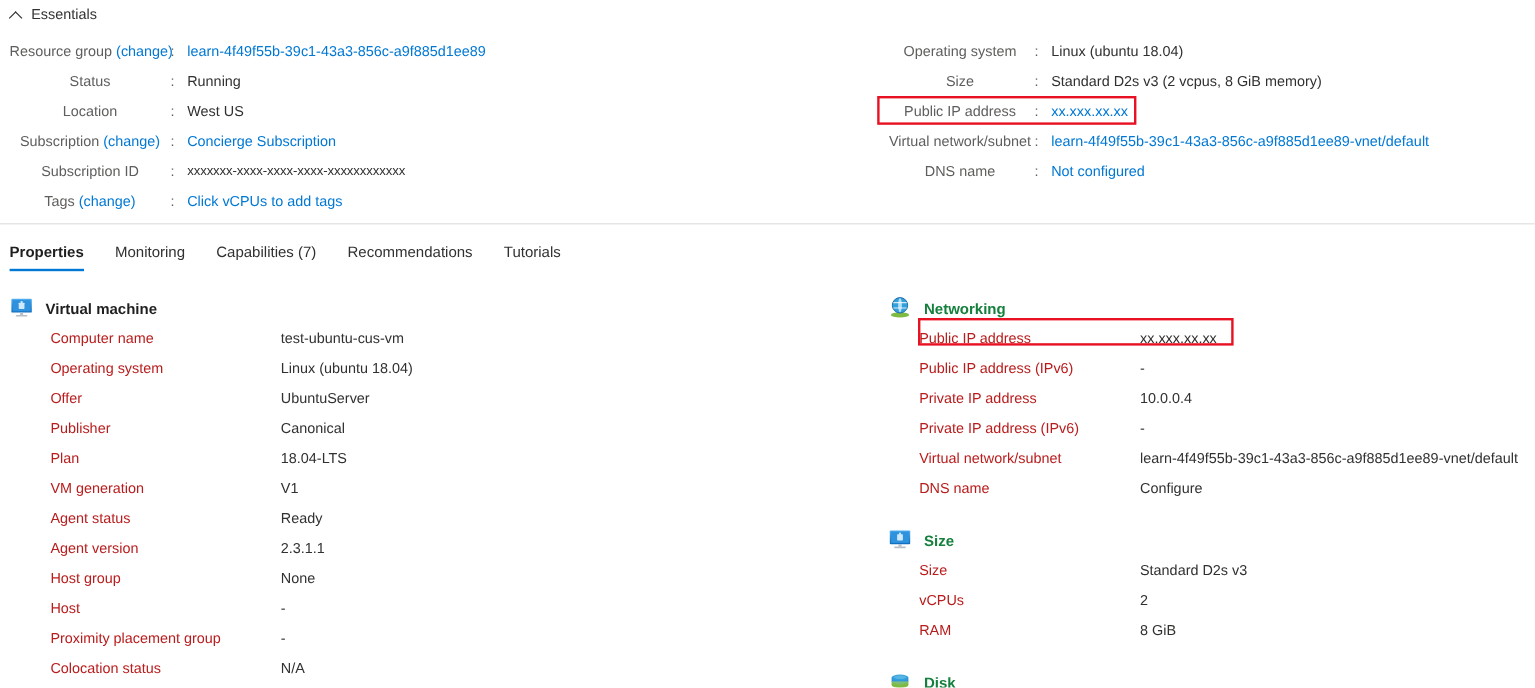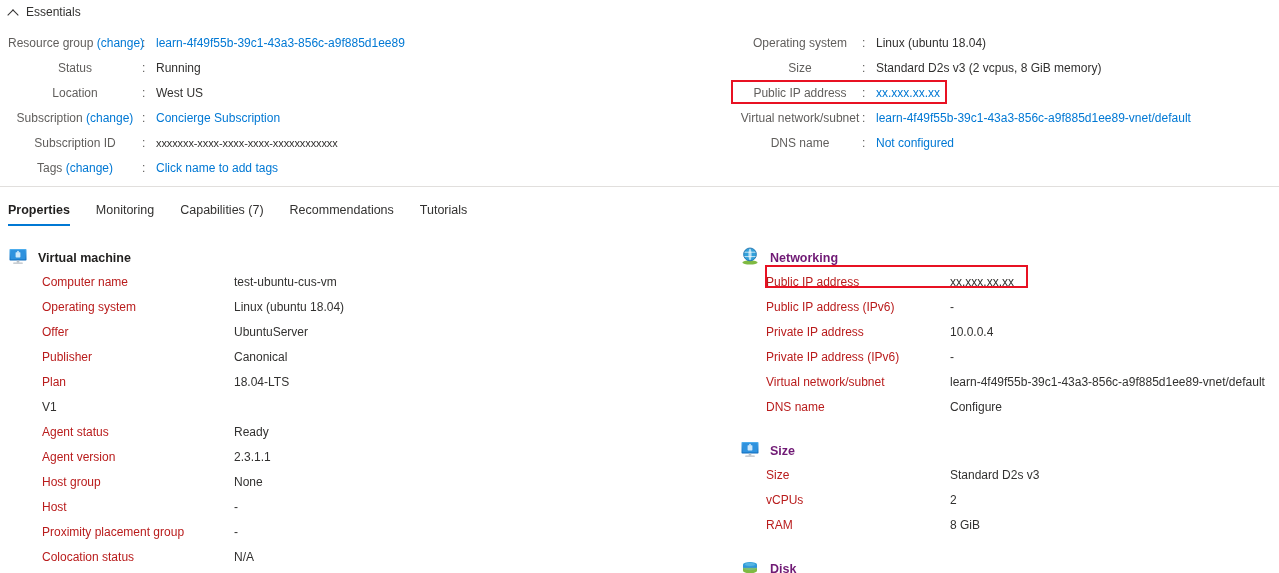--- a/index.html
+++ b/index.html
@@ -194,21 +194,21 @@
   }
   .panel-icon {
     width: 20px;
     height: 20px;
     flex: none;
     margin-right: 10px;
   }
   .panel-title {
     font-size: 12.5px;
     font-weight: bold;
-    color: #701a75;
+    color: #15803d;
     cursor: pointer;
     line-height: 16px;
   }
   .panel-title.plain {
     color: #201f1e;
     cursor: default;
   }
 
   .prop-row {
     display: flex;
@@ -280,21 +280,21 @@
       <span class="ess-colon">:</span>
       <span class="ess-value mono-id">xxxxxxx-xxxx-xxxx-xxxx-xxxxxxxxxxxx</span>
     </div>
 
     <div class="ess-row">
       <span class="ess-label">
         <span>Tags</span>
         <span class="link">(change)</span>
       </span>
       <span class="ess-colon">:</span>
-      <span class="ess-value link">Click name to add tags</span>
+      <span class="ess-value link">Click vCPUs to add tags</span>
     </div>
 
   </div>
 
   <div class="ess-col-right">
 
     <div class="ess-row">
       <span class="ess-label">Operating system</span>
       <span class="ess-colon">:</span>
       <span class="ess-value">Linux (ubuntu 18.04)</span>
@@ -377,20 +377,21 @@
     </div>
     <div class="prop-row">
       <span class="prop-label">Publisher</span>
       <span class="prop-value">Canonical</span>
     </div>
     <div class="prop-row">
       <span class="prop-label">Plan</span>
       <span class="prop-value">18.04-LTS</span>
     </div>
     <div class="prop-row">
+      <span class="prop-label">VM generation</span>
       <span class="prop-value">V1</span>
     </div>
     <div class="prop-row">
       <span class="prop-label">Agent status</span>
       <span class="prop-value">Ready</span>
     </div>
     <div class="prop-row">
       <span class="prop-label">Agent version</span>
       <span class="prop-value">2.3.1.1</span>
     </div>

